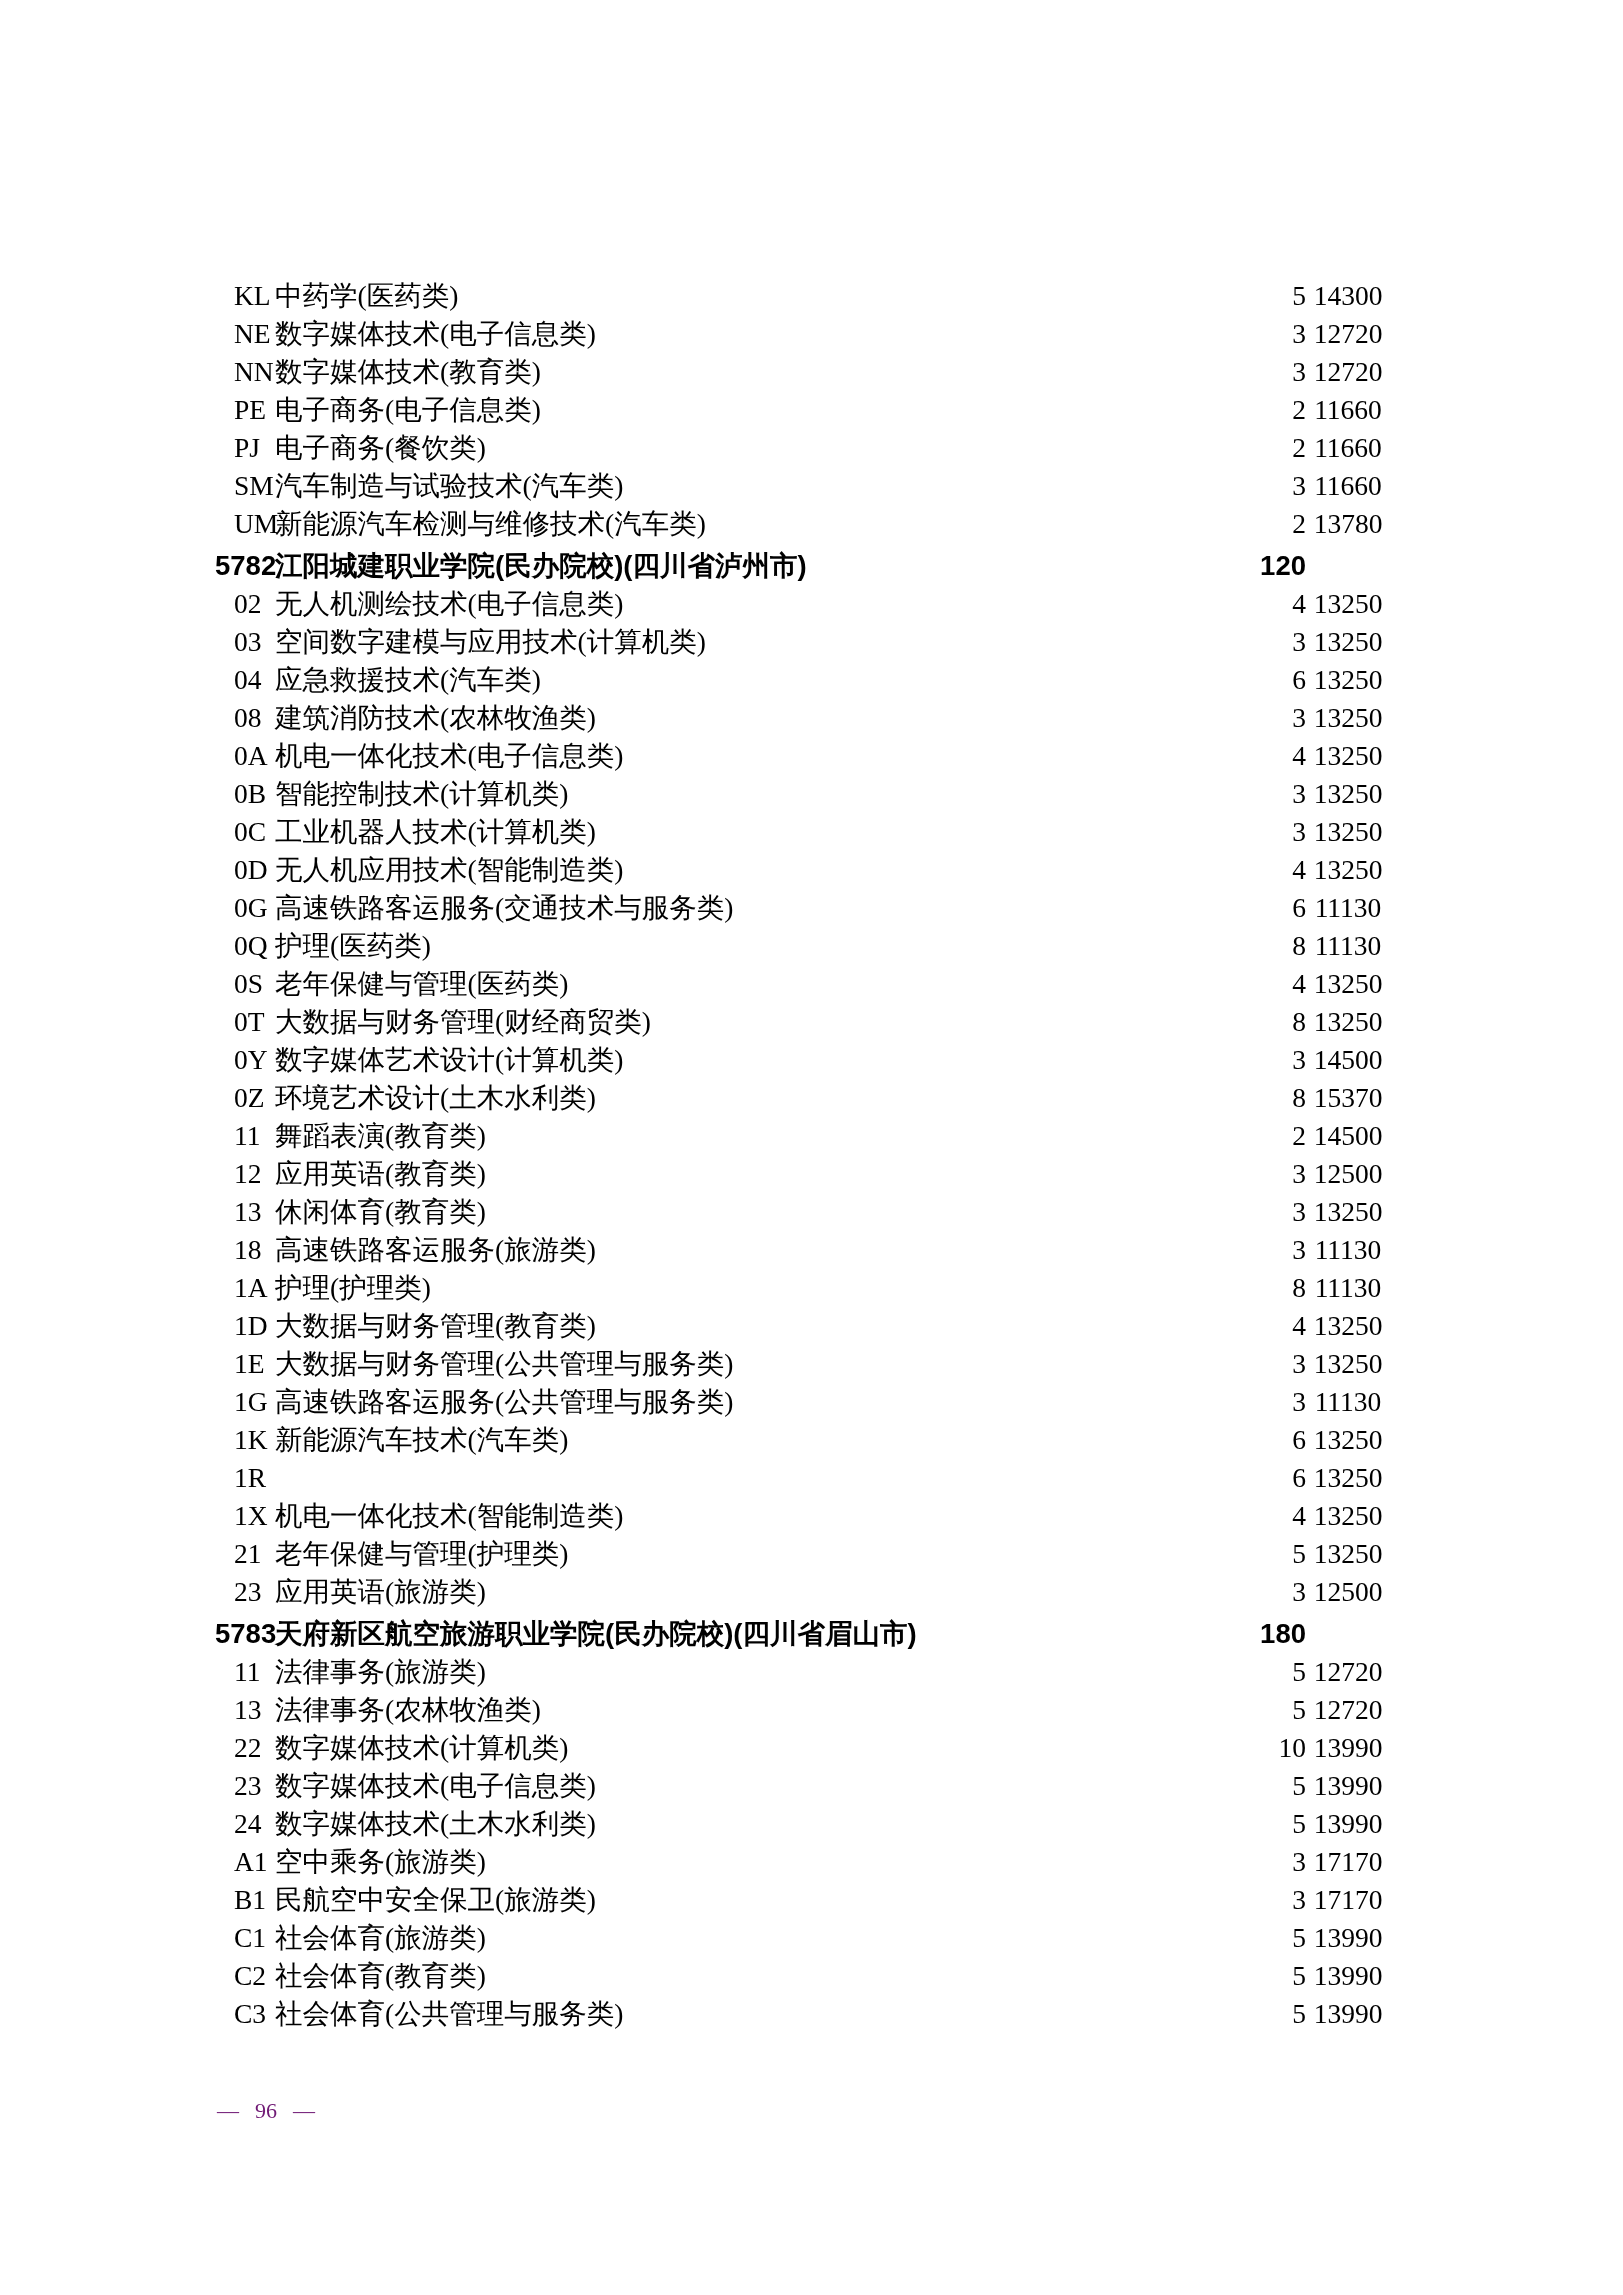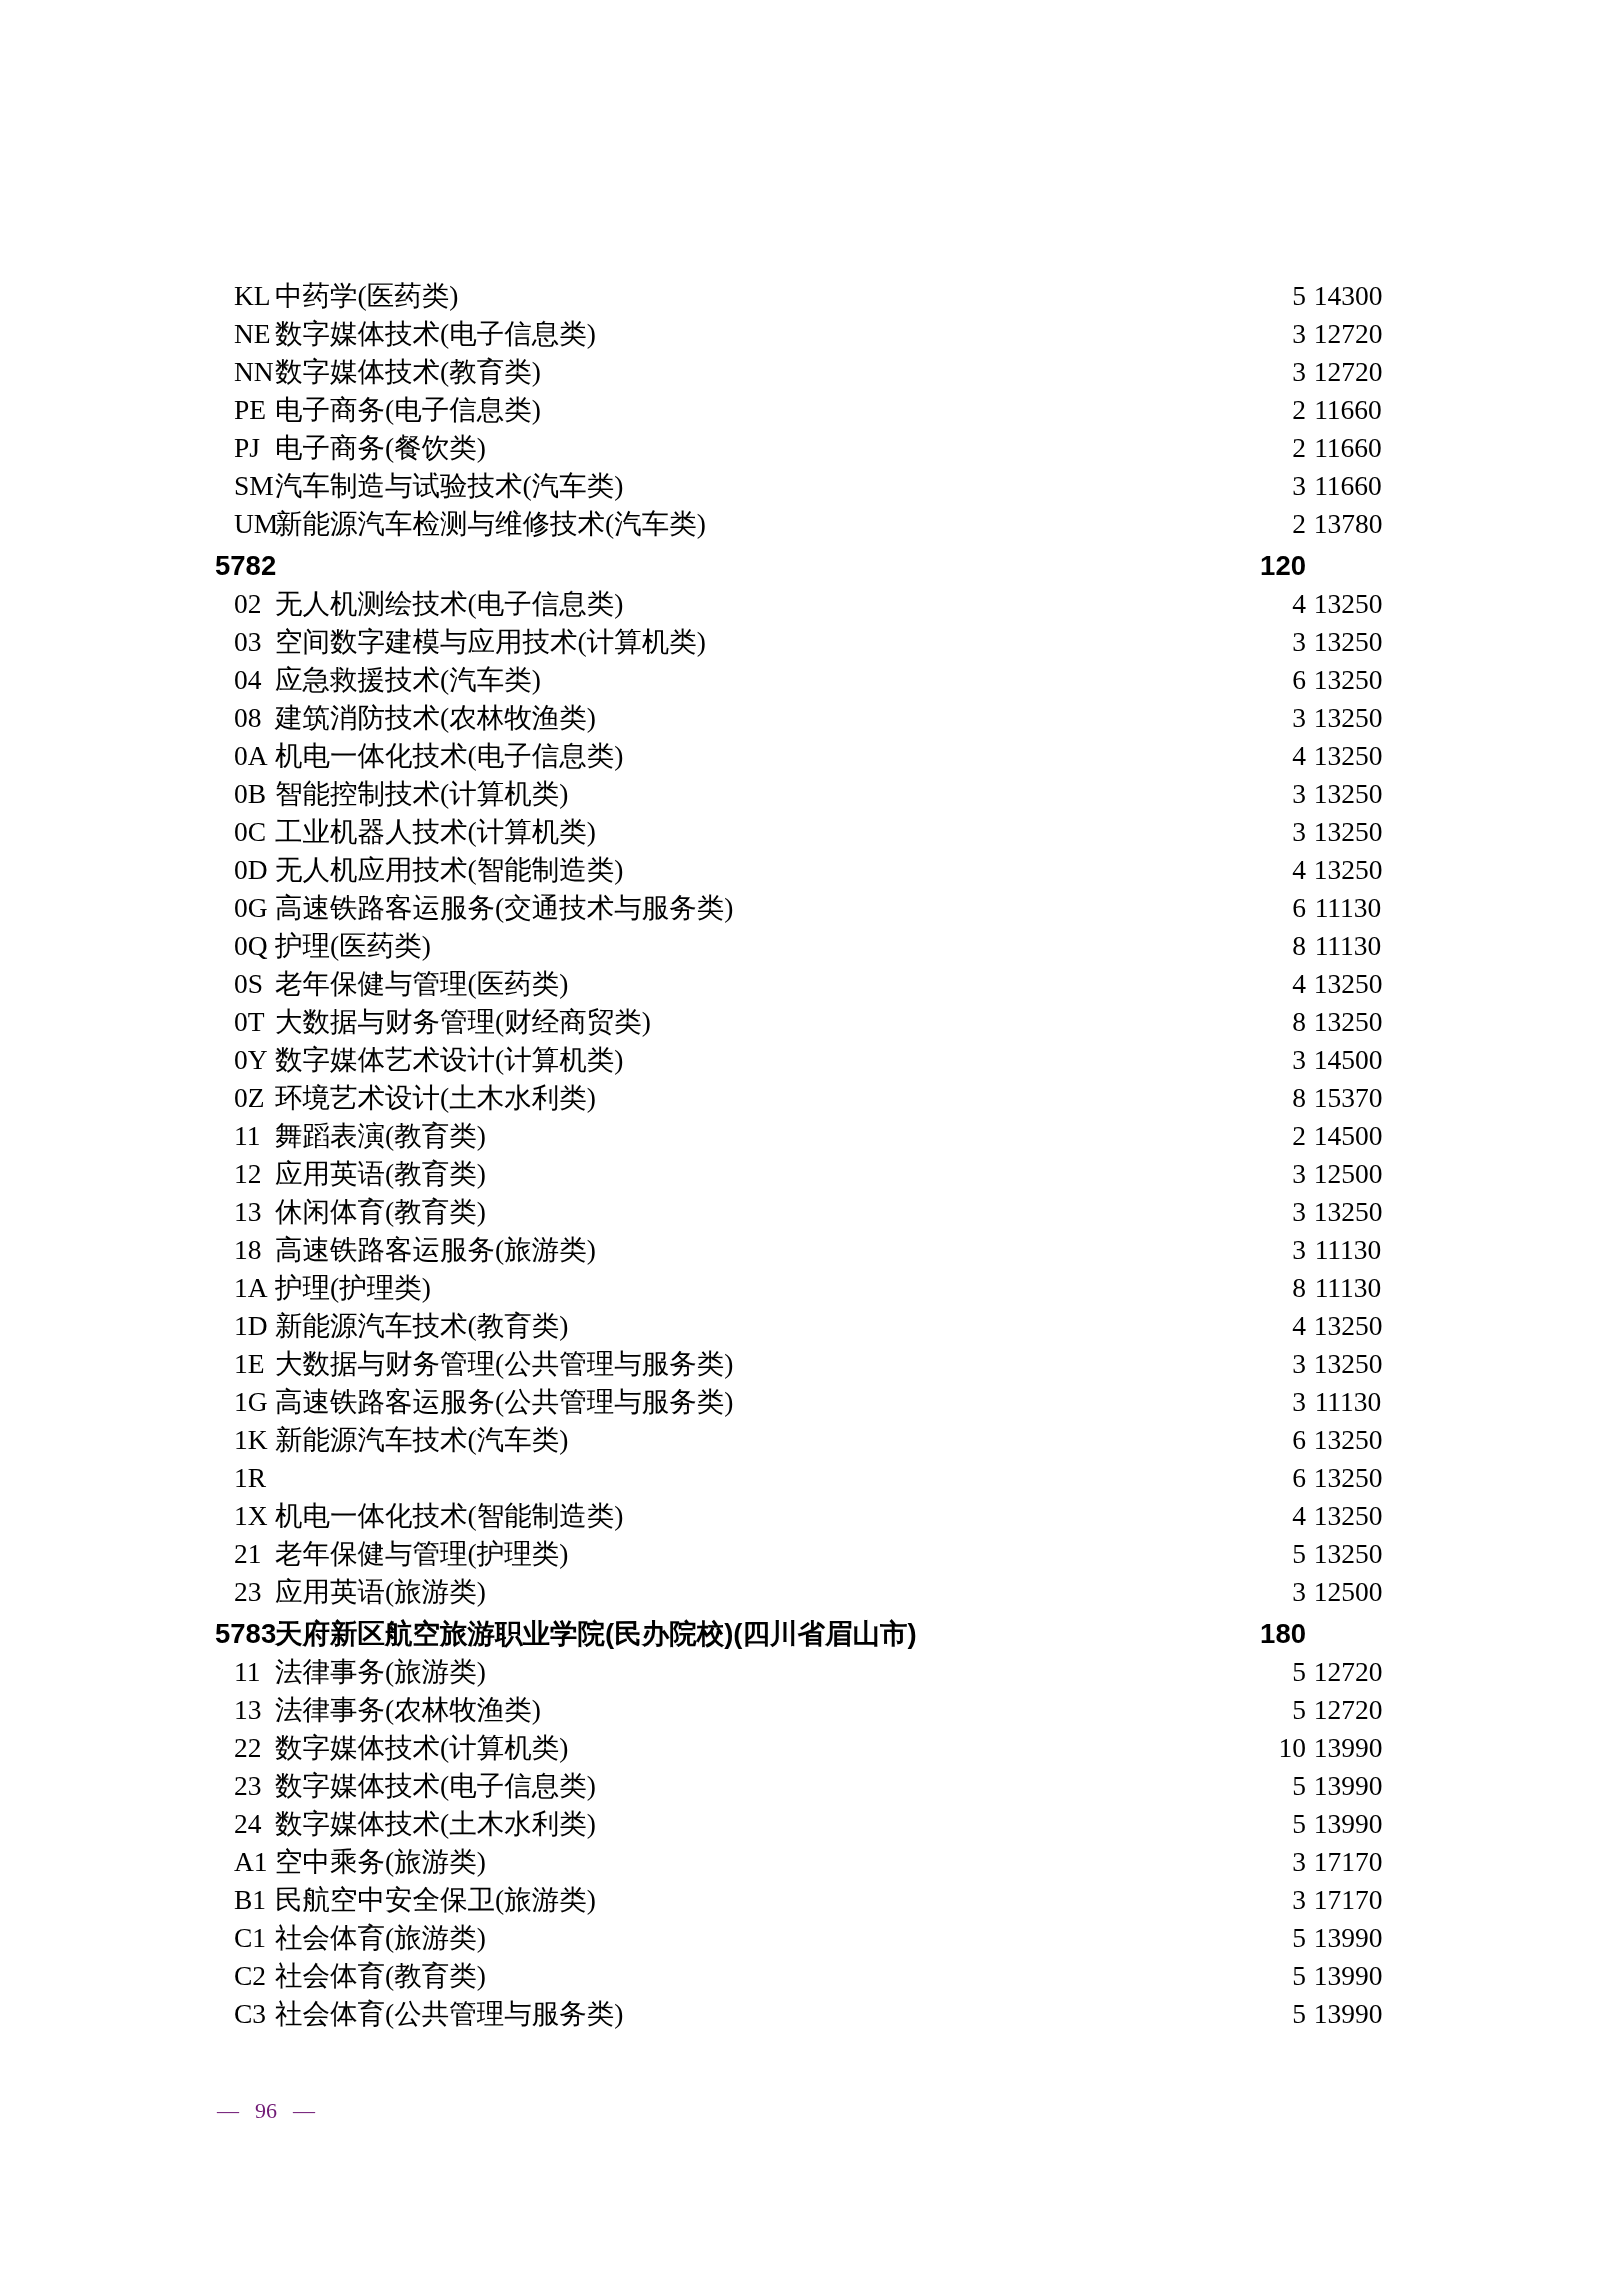--- a/index.html
+++ b/index.html
@@ -98,20 +98,21 @@
     <span class="fee">11660</span>
   </div>
       <div class="line row">
     <span class="code">UM</span>
     <span class="name">新能源汽车检测与维修技术(汽车类)</span>
     <span class="count">2</span>
     <span class="fee">13780</span>
   </div>
       <div class="line header">
     <span class="hcode">5782</span>
+    <span class="hname">江阳城建职业学院(民办院校)(四川省泸州市)</span>
     <span class="count">120</span>
   </div>
       <div class="line row">
     <span class="code">02</span>
     <span class="name">无人机测绘技术(电子信息类)</span>
     <span class="count">4</span>
     <span class="fee">13250</span>
   </div>
       <div class="line row">
     <span class="code">03</span>
@@ -216,21 +217,21 @@
     <span class="fee">11130</span>
   </div>
       <div class="line row">
     <span class="code">1A</span>
     <span class="name">护理(护理类)</span>
     <span class="count">8</span>
     <span class="fee">11130</span>
   </div>
       <div class="line row">
     <span class="code">1D</span>
-    <span class="name">新能源汽车技术(教育类)</span>
+    <span class="name">大数据与财务管理(教育类)</span>
     <span class="count">4</span>
     <span class="fee">13250</span>
   </div>
       <div class="line row">
     <span class="code">1E</span>
     <span class="name">大数据与财务管理(公共管理与服务类)</span>
     <span class="count">3</span>
     <span class="fee">13250</span>
   </div>
       <div class="line row">

